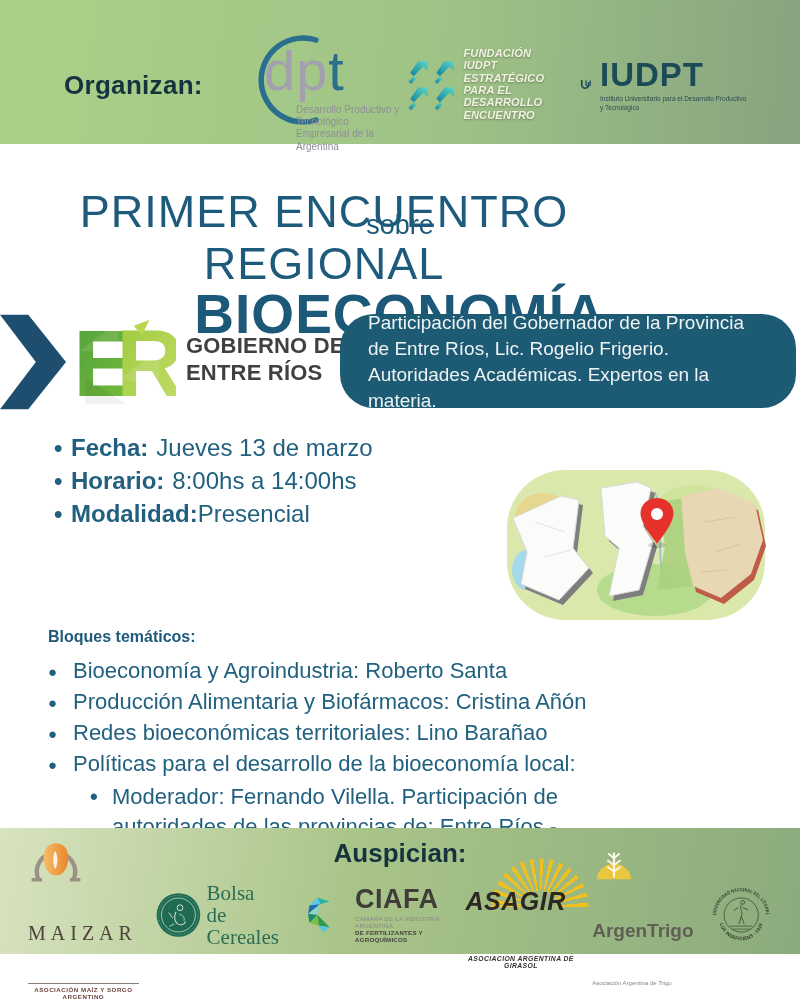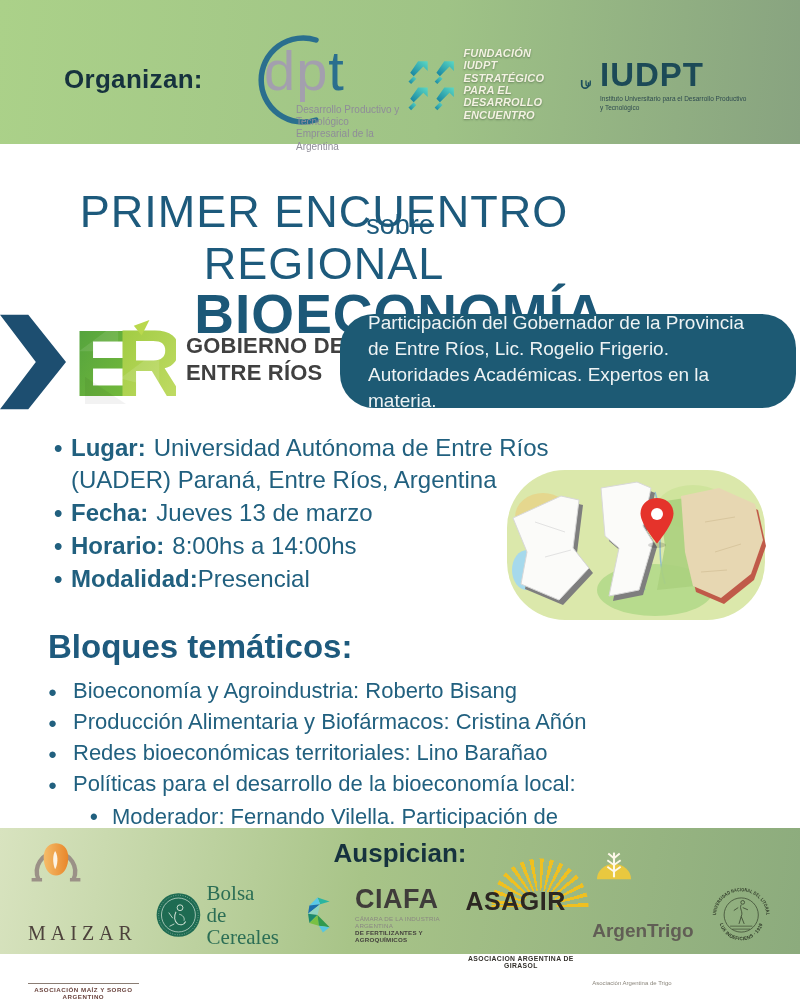--- a/index.html
+++ b/index.html
@@ -3,21 +3,21 @@
 <meta charset="utf-8">
 <style>
   html,body{margin:0;padding:0;background:#ffffff;}
   *{box-sizing:border-box;}
   .poster{position:relative;width:800px;height:1000px;margin:0 auto;background:#ffffff;
           font-family:"Liberation Sans",sans-serif;overflow:hidden;}
 
   
   .top-band{position:absolute;left:0;top:0;width:800px;height:144px;
             background:linear-gradient(95deg,#abd189 0%,#9fc386 55%,#88a380 100%);}
-  .organizers-label{position:absolute;left:64px;top:64px;font-size:26px;font-weight:800;
+  .organizers-label{position:absolute;left:64px;top:70px;font-size:26px;font-weight:800;
             color:#16323e;letter-spacing:.3px;text-align:right;}
   .logo-dpt{position:absolute;left:238px;top:30px;width:160px;height:105px;}
   .logo-dpt svg{position:absolute;left:0;top:0;}
   .dpt-word{position:absolute;left:26px;top:8px;font-size:56px;font-weight:400;color:#a39fae;letter-spacing:1px;}
   .dpt-word .t{color:#2a6f8e;}
   .dpt-tagline{position:absolute;left:58px;top:74px;width:104px;font-size:10px;line-height:1.22;color:#8f8d99;}
   .logo-ffedn{position:absolute;left:405px;top:48px;width:165px;height:72px;display:flex;align-items:center;font-style:italic;}
   .ffedn-text{margin-left:6px;font-size:11px;font-weight:700;color:#f3f2e2;line-height:1.12;
               text-shadow:0 1px 2px rgba(40,60,40,.45);letter-spacing:.2px;}
   .logo-iudpt{position:absolute;left:580px;top:52px;width:170px;height:66px;display:flex;align-items:center;}
@@ -46,21 +46,21 @@
   .details{position:absolute;left:54px;top:432px;width:590px;color:#21607f;}
   .detail-item{position:relative;padding-left:17px;font-size:24px;line-height:32px;margin-bottom:1px;}
   .detail-item::before{content:"•";position:absolute;left:0;top:0;font-weight:800;}
   .detail-label{font-weight:800;}
   .detail-value{margin-left:8px;}
   .detail-item.no-gap .detail-value{margin-left:0;}
   .map-graphic{position:absolute;left:505px;top:462px;}
 
   
   .topics{position:absolute;left:48px;top:628px;width:660px;color:#21607f;}
-  .topics-heading{font-size:33px;font-weight:800;margin:0 0 10px 0;color:#1e5a7d;}
+  .topics-heading{font-size:16px;font-weight:800;margin:0 0 10px 0;color:#1e5a7d;}
   .topic-item{position:relative;padding-left:25px;font-size:22px;line-height:30px;margin-bottom:1px;}
   .topic-item::before{content:"●";position:absolute;left:0;top:1px;font-size:15px;}
   .topic-sub{position:relative;margin-left:42px;margin-top:3px;padding-left:22px;width:486px;
              font-size:22px;line-height:30px;}
   .topic-sub::before{content:"•";position:absolute;left:0;top:0;font-weight:700;}
 
   
   .bottom-band{position:absolute;left:0;top:828px;width:800px;height:126px;
                background:linear-gradient(100deg,#d8e3bf 0%,#a8c488 45%,#8cab7d 100%);}
   .sponsors-label{position:absolute;left:0;top:10px;width:100%;text-align:center;
@@ -70,21 +70,21 @@
   .sponsor{display:flex;flex-direction:column;align-items:flex-start;text-align:center;gap:36px;}
   .maizar-name{font-family:"Liberation Serif",serif;font-size:20px;letter-spacing:5px;color:#4d423c;margin-top:1px;}
   .maizar-tagline{font-size:6.2px;letter-spacing:.5px;font-weight:700;color:#6b443e;margin-top:2px;
                   border-top:1px solid #8a7d74;padding-top:2px;}
   .bolsa{flex-direction:row;align-items:center;gap:5px;text-align:left;}
   .bolsa-name{font-family:"Liberation Serif",serif;font-size:21px;line-height:1.05;color:#2c6e55;}
   .ciafa{flex-direction:row;align-items:center;gap:16px;text-align:left;}
   .ciafa-name{font-size:27px;font-weight:900;color:#3f3c3a;line-height:.95;letter-spacing:.5px;}
   .ciafa-tag1{font-size:6.2px;color:#8a8782;letter-spacing:.2px;margin-top:2px;}
   .ciafa-tag2{font-size:6.2px;font-weight:800;color:#45423e;letter-spacing:.2px;}
-  .asagir{position:relative;padding-top:26px;}
+  .asagir{position:relative;padding-top:26px;font-style:italic;}
   .asagir-rays{position:absolute;top:-6px;right:-16px;width:104px;height:52px;
      background:repeating-conic-gradient(from -86deg at 50% 100%,#f0c020 0 5deg,rgba(0,0,0,0) 5deg 12.2deg);
      -webkit-mask:radial-gradient(circle at 50% 100%,transparent 0 16px,#000 17px 48px,transparent 49px);
      mask:radial-gradient(circle at 50% 100%,transparent 0 16px,#000 17px 48px,transparent 49px);}
   .asagir-name{position:relative;font-size:25px;font-weight:900;color:#2c2722;letter-spacing:.5px;}
   .asagir-tagline{position:relative;font-size:6.8px;font-weight:700;color:#33302b;letter-spacing:.4px;margin-top:3px;}
   .argentrigo-name{font-size:19px;font-weight:600;color:#615e55;margin-top:1px;}
   .argentrigo-tagline{font-size:6px;color:#8b867c;margin-top:2px;}
 </style>
 </head>
@@ -171,21 +171,20 @@
   <div class="gov-text">
     <div>GOBIERNO DE</div>
     <div>ENTRE RÍOS</div>
   </div>
 
   <div class="banner">
     <p>Participación del Gobernador de la Provincia de Entre Ríos, Lic. Rogelio Frigerio. Autoridades Académicas. Expertos en la materia.</p>
   </div>
 
   <div class="details">
-    <div class="detail-item"><span class="detail-label">Lugar:</span><span class="detail-value">Universidad Autónoma de Entre Ríos (UADER) Paraná, Entre Ríos, Argentina</span></div>
     <div class="detail-item"><span class="detail-label">Fecha:</span><span class="detail-value">Jueves 13 de marzo</span></div>
     <div class="detail-item"><span class="detail-label">Horario:</span><span class="detail-value">8:00hs a 14:00hs</span></div>
     <div class="detail-item no-gap"><span class="detail-label">Modalidad:</span><span class="detail-value">Presencial</span></div>
   </div>
 
   <svg class="map-graphic" width="285" height="165" viewBox="0 0 285 165">
     <rect x="2" y="8" width="258" height="150" rx="58" fill="#dbe8ab"></rect>
     <ellipse cx="38" cy="55" rx="28" ry="24" fill="#e5d78e"></ellipse>
     <ellipse cx="22" cy="108" rx="15" ry="20" fill="#a6d9ec"></ellipse>
     <ellipse cx="150" cy="128" rx="58" ry="26" fill="#b7db8d"></ellipse>
@@ -205,21 +204,21 @@
     <polygon points="176,34 214,26 250,42 258,78 246,112 216,136 188,124 180,90" fill="#e7d7b2"></polygon>
     <path d="M200,60 L230,55 M210,90 L236,82 M196,110 L222,108" stroke="#d8c69e" stroke-width="1" fill="none"></path>
 
     <ellipse cx="152" cy="83" rx="9" ry="3" fill="#000000" opacity="0.15"></ellipse>
     <path d="M152,36 c-10,0 -16.5,7 -16.5,15.6 c0,10.8 16.5,30 16.5,30 c0,0 16.5,-19.2 16.5,-30 c0,-8.6 -6.5,-15.6 -16.5,-15.6 z" fill="#e5332b"></path>
     <circle cx="152" cy="52" r="6" fill="#ffffff"></circle>
   </svg>
 
   <div class="topics">
     <h3 class="topics-heading">Bloques temáticos:</h3>
-    <div class="topic-item">Bioeconomía y Agroindustria: Roberto Bisang</div>
+    <div class="topic-item">Bioeconomía y Agroindustria: Roberto Santa</div>
     <div class="topic-item">Producción Alimentaria y Biofármacos: Cristina Añón</div>
     <div class="topic-item">Redes bioeconómicas territoriales: Lino Barañao</div>
     <div class="topic-item">Políticas para el desarrollo de la bioeconomía local:</div>
     <div class="topic-sub">Moderador: Fernando Vilella. Participación de autoridades de las provincias de: Entre Ríos - Córdoba - Santa Fé</div>
   </div>
 
   <footer class="bottom-band">
     <div class="sponsors-label">Auspician:</div>
     <div class="sponsors-row">
 

